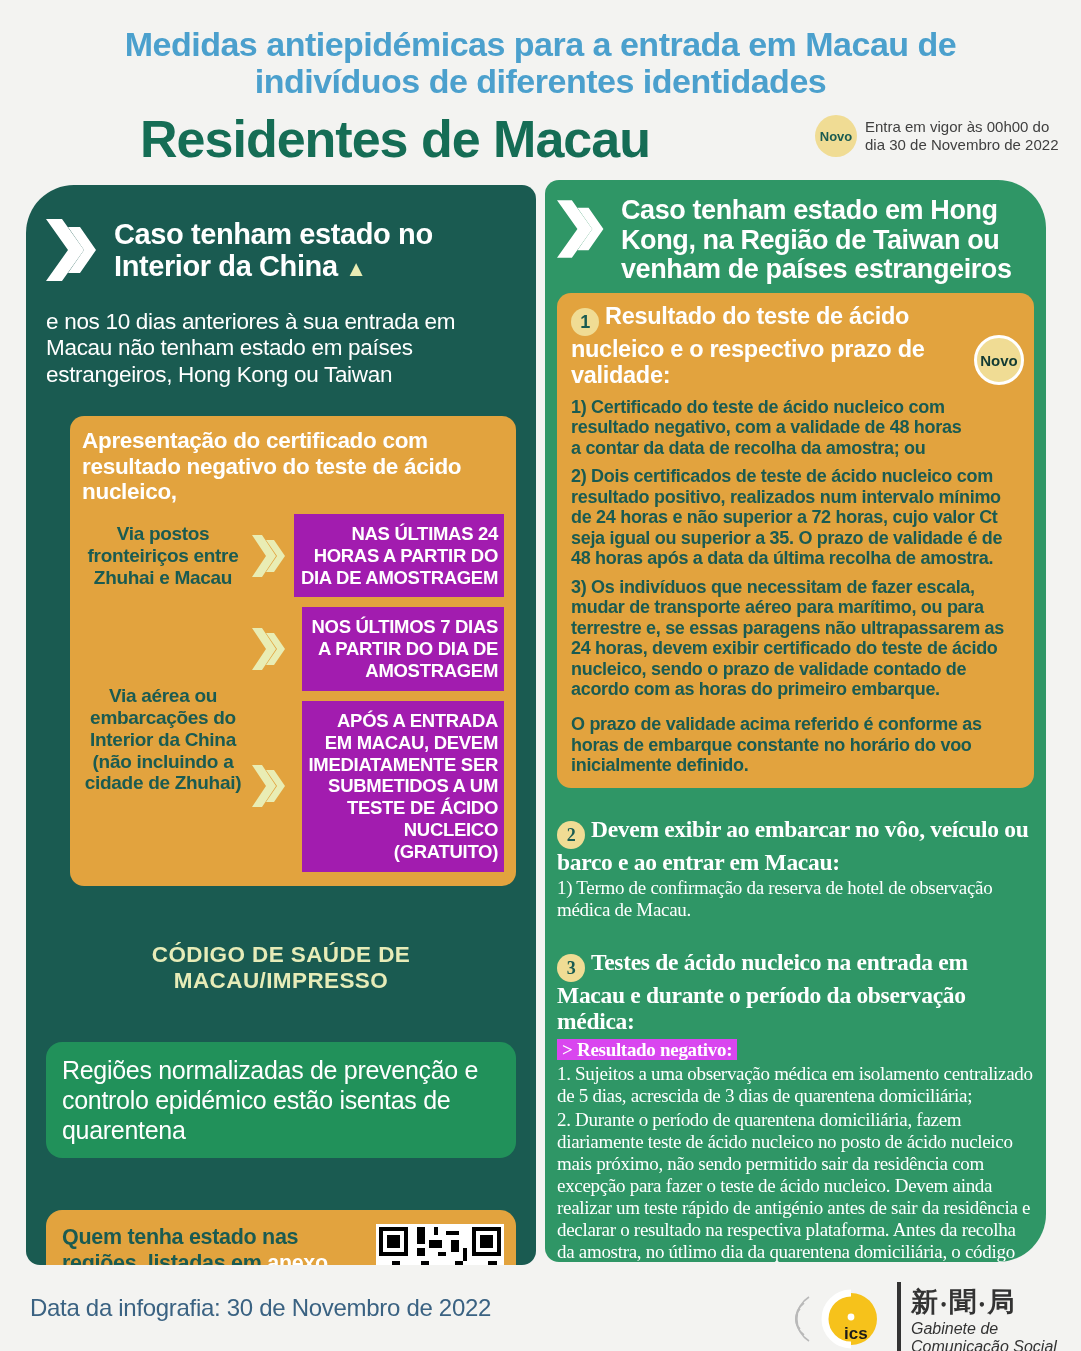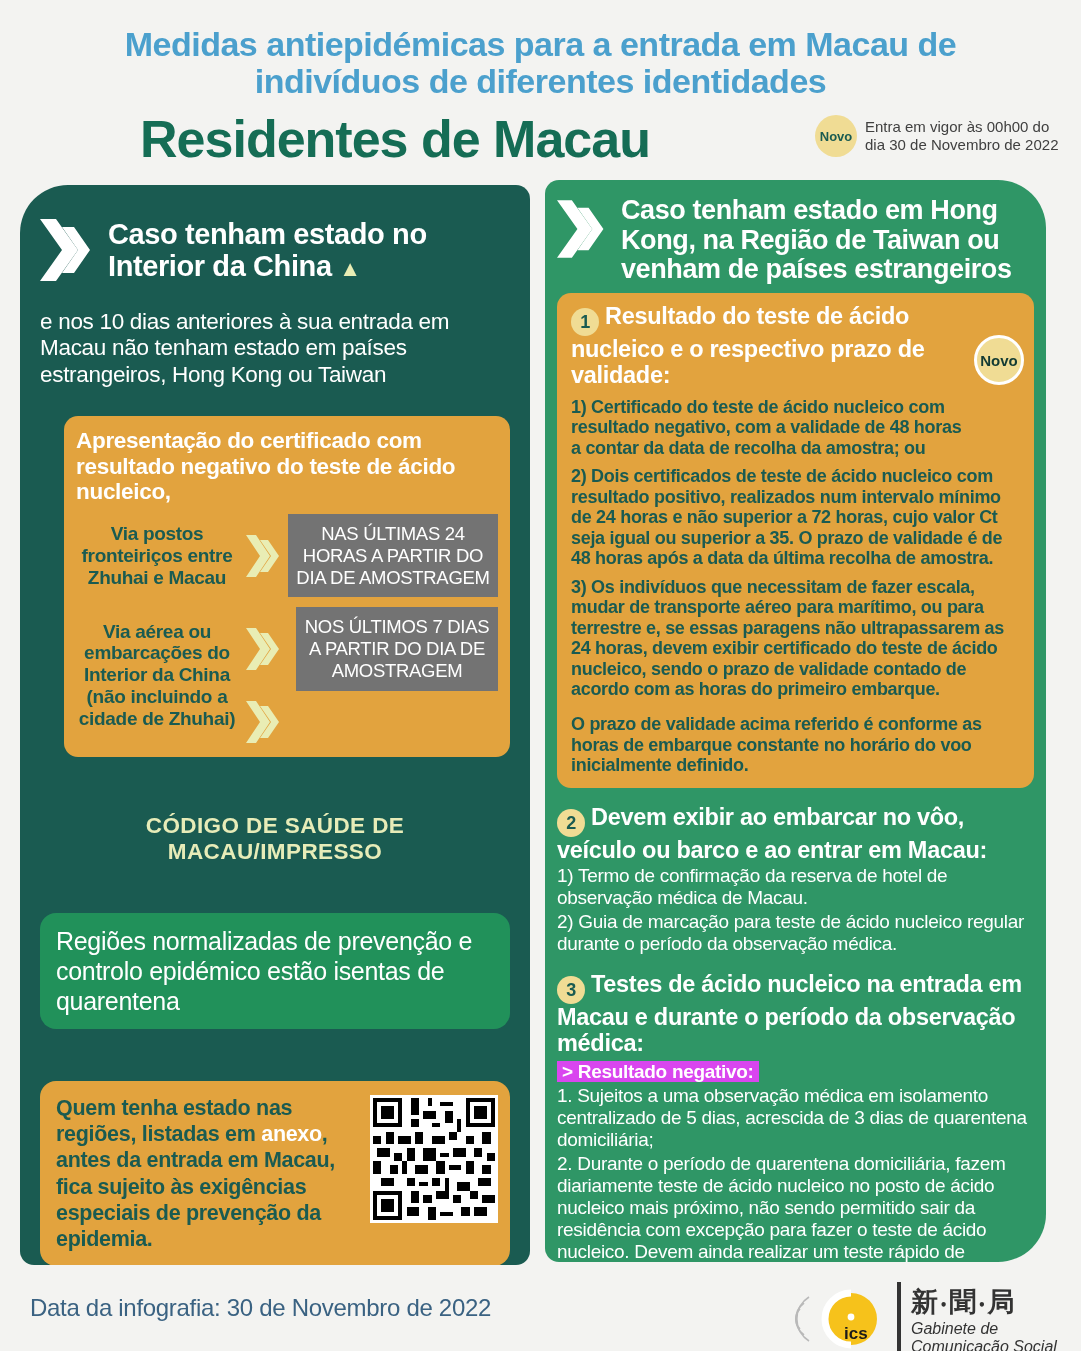--- a/index.html
+++ b/index.html
@@ -23,21 +23,21 @@
   }
   .novo-circle{
     width:42px; height:42px; border-radius:50%; background:#f0dc94;
     color:#1a5b51; font-size:13px; font-weight:bold;
     display:flex; align-items:center; justify-content:center; flex:0 0 auto;
   }
   .effect-text{ color:#404040; font-size:15px; line-height:1.2; }
   
   .panel{ position:absolute; color:#fff; overflow:hidden; }
   .left-panel{
-    left:20px; top:185px; width:510px; height:1080px;
+    left:26px; top:185px; width:510px; height:1080px;
     background:#1a5b51; border-radius:48px 14px 14px 14px; padding:0 20px;
   }
   .right-panel{
     left:545px; top:180px; width:501px; height:1082px;
     background:#2f9666; border-radius:14px 48px 48px 14px; padding:0 12px;
   }
   .panel-header{ display:flex; gap:12px; align-items:flex-start; }
   .left-panel .panel-header{ margin-top:34px; }
   .right-panel .panel-header{ margin-top:16px; }
   .chev-double{ flex:0 0 auto; }
@@ -50,22 +50,22 @@
     margin-top:28px; background:#e2a33e; border-radius:14px; padding:12px 12px 14px;margin-left:24px;
   }
   .cert-heading{ color:#fff; font-size:22.5px; font-weight:bold; line-height:1.12; letter-spacing:-0.3px; }
   .cert-row{ display:flex; align-items:center; gap:8px; margin-top:10px; }
   .cert-label{
     flex:0 0 162px; color:#1a5b51; font-weight:bold; font-size:19px;
     line-height:1.15; text-align:center; letter-spacing:-0.3px;
   }
   .chev-small{ flex:0 0 34px; display:flex; justify-content:center; }
   .red-box{
-    flex:1; background:#737373; color:#fff; font-weight:normal; font-size:18.5px;
-    line-height:1.18; text-align:center; padding:9px 6px; letter-spacing:-0.3px;
+    flex:1; background:#a21caf; color:#fff; font-weight:bold; font-size:18.5px;
+    line-height:1.18; text-align:right; padding:9px 6px; letter-spacing:-0.3px;
   }
   .combo-right{ flex:1; display:flex; flex-direction:column; gap:10px; }
   .combo-sub{ display:flex; align-items:center; gap:16px; }
   
   .health-code{
     margin-top:56px; text-align:center; color:#e7ecb8;
     font-size:22.5px; font-weight:bold; letter-spacing:0.4px;
   }
   .green-note{
     margin-top:48px; background:#21915a; border-radius:16px;
@@ -94,21 +94,21 @@
   .sec1-novo{
     position:absolute; right:10px; top:42px; width:50px; height:50px; border-radius:50%;
     background:#f0dc94; border:3px solid #fff; color:#123b33;
     font-size:15px; font-weight:bold; display:flex; align-items:center; justify-content:center;
   }
   .sec1-item{
     color:#1a5b51; font-weight:bold; font-size:18px; line-height:1.14;
     margin-top:8px; letter-spacing:-0.3px;
   }
   .sec1-closing{ margin-top:14px; }
-  .sec{ margin-top:16px; }
+  .sec{ margin-top:28px;font-family:Liberation Serif, serif; }
   .sec-body{ font-size:19px; line-height:1.16; margin-top:2px; letter-spacing:-0.3px; }
   .hl{ background:#d946ef; padding:0 5px; font-weight:bold; }
   .neg-label{ margin-top:4px; font-size:19px; letter-spacing:-0.3px; }
   
   .footer-left{ position:absolute; left:30px; top:1288px; color:#3a6282; }
   .page-indicator{ font-size:22px; }
   .date-line{ font-size:24px; margin-top:6px; letter-spacing:-0.3px; }
   .footer-logo{ position:absolute; left:795px; top:1282px; display:flex; align-items:center; gap:10px; }
   .logo-texts{ border-left:4px solid #333; padding-left:10px; color:#333; }
   .logo-cjk{ font-size:27px; font-weight:bold; letter-spacing:2px; }
@@ -164,20 +164,21 @@
             <polygon points="0,0 10,0 24,21 10,42 0,42 14,21" fill="#e9edb4"></polygon>
             <polygon points="14,5 22,5 33,21 22,37 14,37 25,21" fill="#e9edb4"></polygon>
           </svg>
           <div class="red-box">NOS ÚLTIMOS 7 DIAS A PARTIR DO DIA DE AMOSTRAGEM</div>
         </div>
         <div class="combo-sub">
           <svg class="chev-small" width="34" height="42" viewBox="0 0 34 42">
             <polygon points="0,0 10,0 24,21 10,42 0,42 14,21" fill="#e9edb4"></polygon>
             <polygon points="14,5 22,5 33,21 22,37 14,37 25,21" fill="#e9edb4"></polygon>
           </svg>
+          <div class="red-box">APÓS A ENTRADA EM MACAU, DEVEM IMEDIATAMENTE SER SUBMETIDOS A UM TESTE DE ÁCIDO NUCLEICO (GRATUITO)</div>
         </div>
       </div>
     </div>
   </div>
 
   <div class="health-code">CÓDIGO DE SAÚDE DE MACAU/IMPRESSO</div>
 
   <div class="green-note">Regiões normalizadas de prevenção e controlo epidémico estão isentas de quarentena</div>
 
   <div class="annex-box">
@@ -271,21 +272,20 @@
     <div class="sec1-item">2) Dois certificados de teste de ácido nucleico com resultado positivo, realizados num intervalo mínimo de 24 horas e não superior a 72 horas, cujo valor Ct seja igual ou superior a 35. O prazo de validade é de 48 horas após a data da última recolha de amostra.</div>
     <div class="sec1-item">3) Os indivíduos que necessitam de fazer escala, mudar de transporte aéreo para marítimo, ou para terrestre e, se essas paragens não ultrapassarem as 24 horas, devem exibir certificado do teste de ácido nucleico, sendo o prazo de validade contado de acordo com as horas do primeiro embarque.</div>
     <div class="sec1-item sec1-closing">O prazo de validade acima referido é conforme as horas de embarque constante no horário do voo inicialmente definido.</div>
   </div>
 
   <div class="sec">
     <div class="sec-heading">
       <span class="num-badge">2</span><span>Devem exibir ao embarcar no vôo, veículo ou barco e ao entrar em Macau:</span>
     </div>
     <div class="sec-body">1) Termo de confirmação da reserva de hotel de observação médica de Macau.</div>
-    <div class="sec-body">2) Guia de marcação para teste de ácido nucleico regular durante o período da observação médica.</div>
   </div>
 
   <div class="sec">
     <div class="sec-heading">
       <span class="num-badge">3</span><span>Testes de ácido nucleico na entrada em Macau e durante o período da observação médica:</span>
     </div>
     <div class="neg-label"><span class="hl">&gt; Resultado negativo:</span></div>
     <div class="sec-body">1. Sujeitos a uma observação médica em isolamento centralizado de 5 dias, acrescida de 3 dias de quarentena domiciliária;</div>
     <div class="sec-body">2. Durante o período de quarentena domiciliária, fazem diariamente teste de ácido nucleico no posto de ácido nucleico mais próximo, não sendo permitido sair da residência com excepção para fazer o teste de ácido nucleico. Devem ainda realizar um teste rápido de antigénio antes de sair da residência e declarar o resultado na respectiva plataforma. Antes da recolha da amostra, no útlimo dia da quarentena domiciliária, o código de saúde é de cor vermelha, sendo convertido em cor amarela após a recolha da amostra, e em cor verde após o resultado negativo.</div>
 

